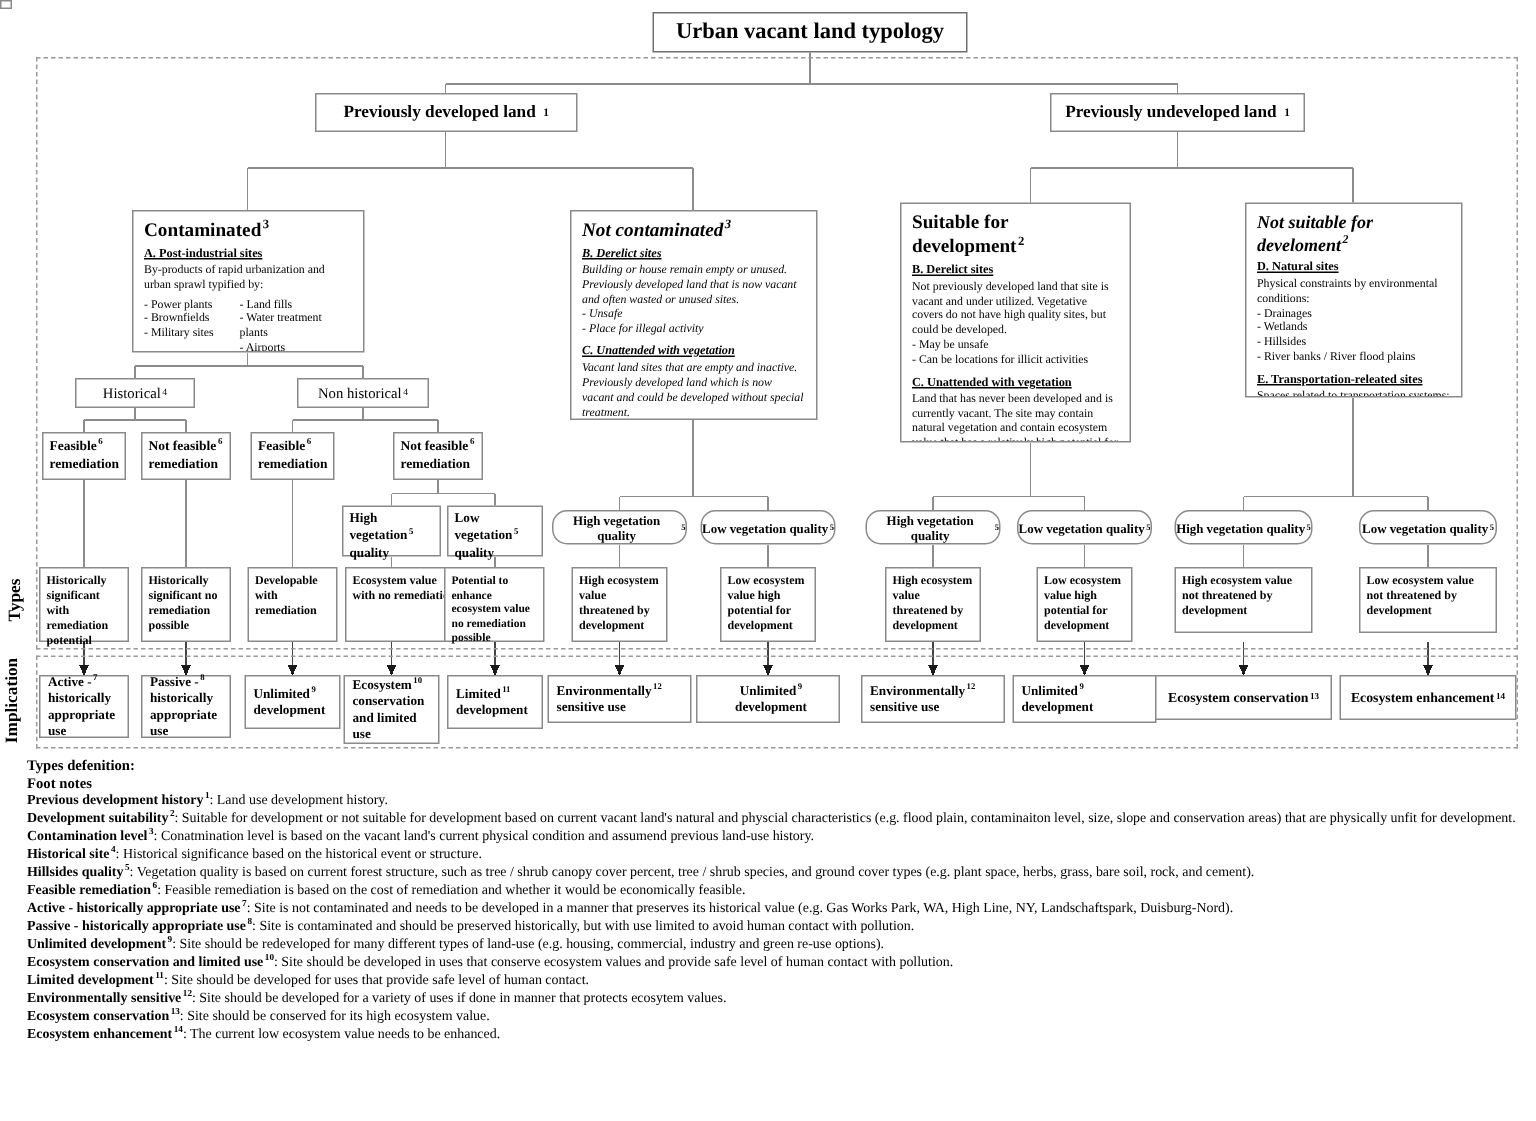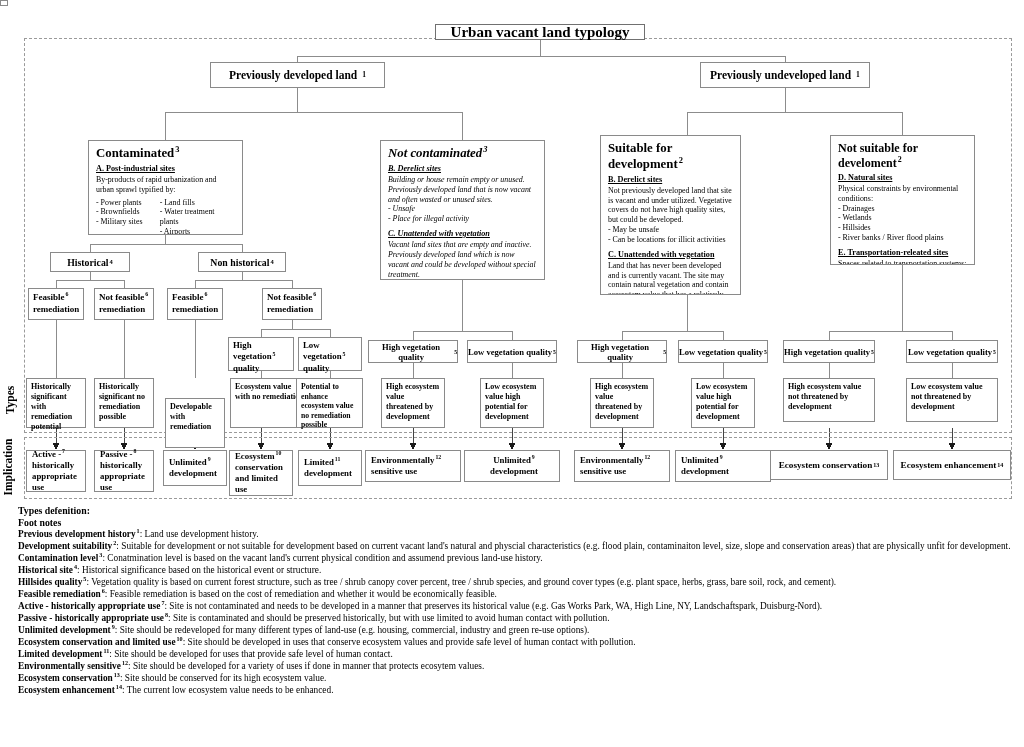--- a/index.html
+++ b/index.html
@@ -4,23 +4,23 @@
 <style>
   html,body{margin:0;padding:0;background:#fff;}
   .canvas{position:relative;width:1024px;height:747px;background:#fff;color:#000;
           font-family:"Liberation Serif", serif;overflow:hidden;}
   svg.lines{position:absolute;left:0;top:0;width:1024px;height:747px;}
   .dashed{position:absolute;border:1px dashed #9a9a9a;box-sizing:border-box;}
   .box{position:absolute;background:#fff;border:1px solid #8a8a8a;box-sizing:border-box;}
   .center{display:flex;align-items:center;justify-content:center;text-align:center;}
   .titlebox{font-weight:bold;font-size:15px;border-color:#707070;}
   .lv1{font-weight:bold;font-size:11.5px;}
-  .mid{font-weight:bold;font-size:9.8px;}
+  .mid{font-weight:normal;font-size:9.8px;}
   .small2{font-weight:bold;font-size:9px;line-height:1.35;padding:2px 1px 2px 4px;}
-  .veg1{font-weight:bold;font-size:8.6px;}
+  .veg1{font-weight:bold;font-size:8.6px;border-radius:10px;}
   .veg2{font-weight:bold;font-size:8.8px;line-height:1.3;padding:2px 1px 2px 4px;}
   .type{font-weight:bold;font-size:8px;line-height:1.24;padding:3px 2px 2px 4px;}
   .type.tight{font-size:7.7px;}
   .impl{font-weight:bold;font-size:8.8px;line-height:1.25;padding:2px 1px 2px 5px;
         display:flex;flex-direction:column;justify-content:center;}
   .implc{font-weight:bold;font-size:9.2px;}
   sup{font-size:0.66em;line-height:0;margin-left:1px;}
   .gapsup{margin-left:5px;}
   .bigbox{padding:5px 7px;font-size:7.9px;line-height:1.24;overflow:hidden;}
   .bigtitle{font-weight:bold;font-size:12.8px;margin:0 0 2px 0;}
@@ -47,21 +47,21 @@
     <path fill="none" stroke="#444444" stroke-width="1" d="M56 428 V444 M124 428 V444 M195 428 V444 M261 428 V444 M330 428 V444 M413 428 V444 M512 428 V444 M622 428 V444 M723 428 V444 M829 428 V444 M952 428 V444"></path>
     <path fill="#1a1a1a" stroke="none" d="M52.5 443 L59.5 443 L56 450.5 Z M120.5 443 L127.5 443 L124 450.5 Z M191.5 443 L198.5 443 L195 450.5 Z M257.5 443 L264.5 443 L261 450.5 Z M326.5 443 L333.5 443 L330 450.5 Z M409.5 443 L416.5 443 L413 450.5 Z M508.5 443 L515.5 443 L512 450.5 Z M618.5 443 L625.5 443 L622 450.5 Z M719.5 443 L726.5 443 L723 450.5 Z M825.5 443 L832.5 443 L829 450.5 Z M948.5 443 L955.5 443 L952 450.5 Z"></path>
   </svg>
 
   <div class="dashed" style="left:24px;top:38px;width:988px;height:395px;"></div>
   <div class="dashed" style="left:24px;top:437px;width:988px;height:62px;"></div>
 
   <div class="vlabel" style="left:-12px;top:394px;width:44px;">Types</div>
   <div class="vlabel" style="left:-28px;top:461px;width:72px;">Implication</div>
 
-  <div class="box center titlebox" style="left:435px;top:24px;width:210px;height:16px;">Urban vacant land typology</div>
+  <div class="box center titlebox" style="left:435px;top:8px;width:210px;height:27px;">Urban vacant land typology</div>
 
   <div class="box center lv1" style="left:210px;top:62px;width:175px;height:26px;">
     <span>Previously developed land</span>
       <sup class="gapsup">1</sup>
   </div>
   <div class="box center lv1" style="left:700px;top:62px;width:170px;height:26px;">
     <span>Previously undeveloped land</span>
       <sup class="gapsup">1</sup>
   </div>
 
@@ -87,35 +87,35 @@
     <div class="bigtitle"><span>Not contaminated</span><sup>3</sup></div>
     <div class="sechead" style="margin-top:0;">B. Derelict sites</div>
     <div class="par">Building or house remain empty or unused. Previously developed land that is now vacant and often wasted or unused sites.</div>
     <div>- Unsafe</div>
     <div>- Place for illegal activity</div>
     <div class="sechead">C. Unattended with vegetation</div>
     <div class="par">Vacant land sites that are empty and inactive. Previously developed land which is now vacant and could be developed without special treatment.</div>
     <div>- Unimproved vacant parcels</div>
   </div>
 
-  <div class="box bigbox" style="left:600px;top:135px;width:141px;height:160px;">
+  <div class="box bigbox" style="left:600px;top:135px;width:154px;height:160px;">
     <div class="bigtitle"><span>Suitable for development</span><sup>2</sup></div>
     <div class="sechead" style="margin-top:1px;">B. Derelict sites</div>
     <div class="par">Not previously developed land that site is vacant and under utilized. Vegetative covers do not have high quality sites, but could be developed.</div>
     <div>- May be unsafe</div>
     <div>- Can be locations for illicit activities</div>
     <div class="sechead">C. Unattended with vegetation</div>
     <div class="par">Land that has never been developed and is currently vacant. The site may contain natural vegetation and contain ecosystem value that has a relatively high potential for development.</div>
     <div>- Unimproved vacant parcels</div>
     <div>- Unimproved natural forests</div>
     <div>- Conservation areas</div>
   </div>
 
   <div class="box bigbox" style="left:830px;top:135px;width:145px;height:130px;">
-    <div class="bigtitle" style="font-size:12px;"><span>Not suitable for develoment</span><sup>2</sup></div>
+    <div class="bigtitle" style="font-size:12px;font-style:italic;"><span>Not suitable for develoment</span><sup>2</sup></div>
     <div class="sechead" style="margin-top:0;">D. Natural sites</div>
     <div class="par">Physical constraints by environmental conditions:</div>
     <div>- Drainages</div>
     <div>- Wetlands</div>
     <div>- Hillsides</div>
     <div>- River banks / River flood plains</div>
     <div class="sechead">E. Transportation-releated sites</div>
     <div class="par">Spaces related to transportation systems:</div>
 
   </div>
@@ -175,21 +175,21 @@
     <span>High vegetation quality</span>
       <sup>5</sup>
   </div>
   <div class="box center veg1" style="left:906px;top:340px;width:92px;height:23px;">
     <span>Low vegetation quality</span>
       <sup>5</sup>
   </div>
 
   <div class="box type" style="left:26px;top:378px;width:60px;height:50px;">Historically significant with remediation potential</div>
   <div class="box type" style="left:94px;top:378px;width:60px;height:50px;">Historically significant no remediation possible</div>
-  <div class="box type" style="left:165px;top:398px;width:60px;height:50px;">Developable with remediation</div>
+  <div class="box type" style="left:165px;top:378px;width:60px;height:50px;">Developable with remediation</div>
   <div class="box type" style="left:230px;top:378px;width:80px;height:50px;">Ecosystem value with no remediation</div>
   <div class="box type tight" style="left:296px;top:378px;width:67px;height:50px;">Potential to enhance ecosystem value no remediation possible</div>
   <div class="box type" style="left:381px;top:378px;width:64px;height:50px;">High ecosystem value threatened by development</div>
   <div class="box type" style="left:480px;top:378px;width:64px;height:50px;">Low ecosystem value high potential for development</div>
   <div class="box type" style="left:590px;top:378px;width:64px;height:50px;">High ecosystem value threatened by development</div>
   <div class="box type" style="left:691px;top:378px;width:64px;height:50px;">Low ecosystem value high potential for development</div>
   <div class="box type" style="left:906px;top:378px;width:92px;height:44px;">Low ecosystem value not threatened by development</div>
   <div class="box type" style="left:783px;top:378px;width:92px;height:44px;">High ecosystem value not threatened by development</div>
 
   <div class="box impl" style="left:26px;top:450px;width:60px;height:42px;">

